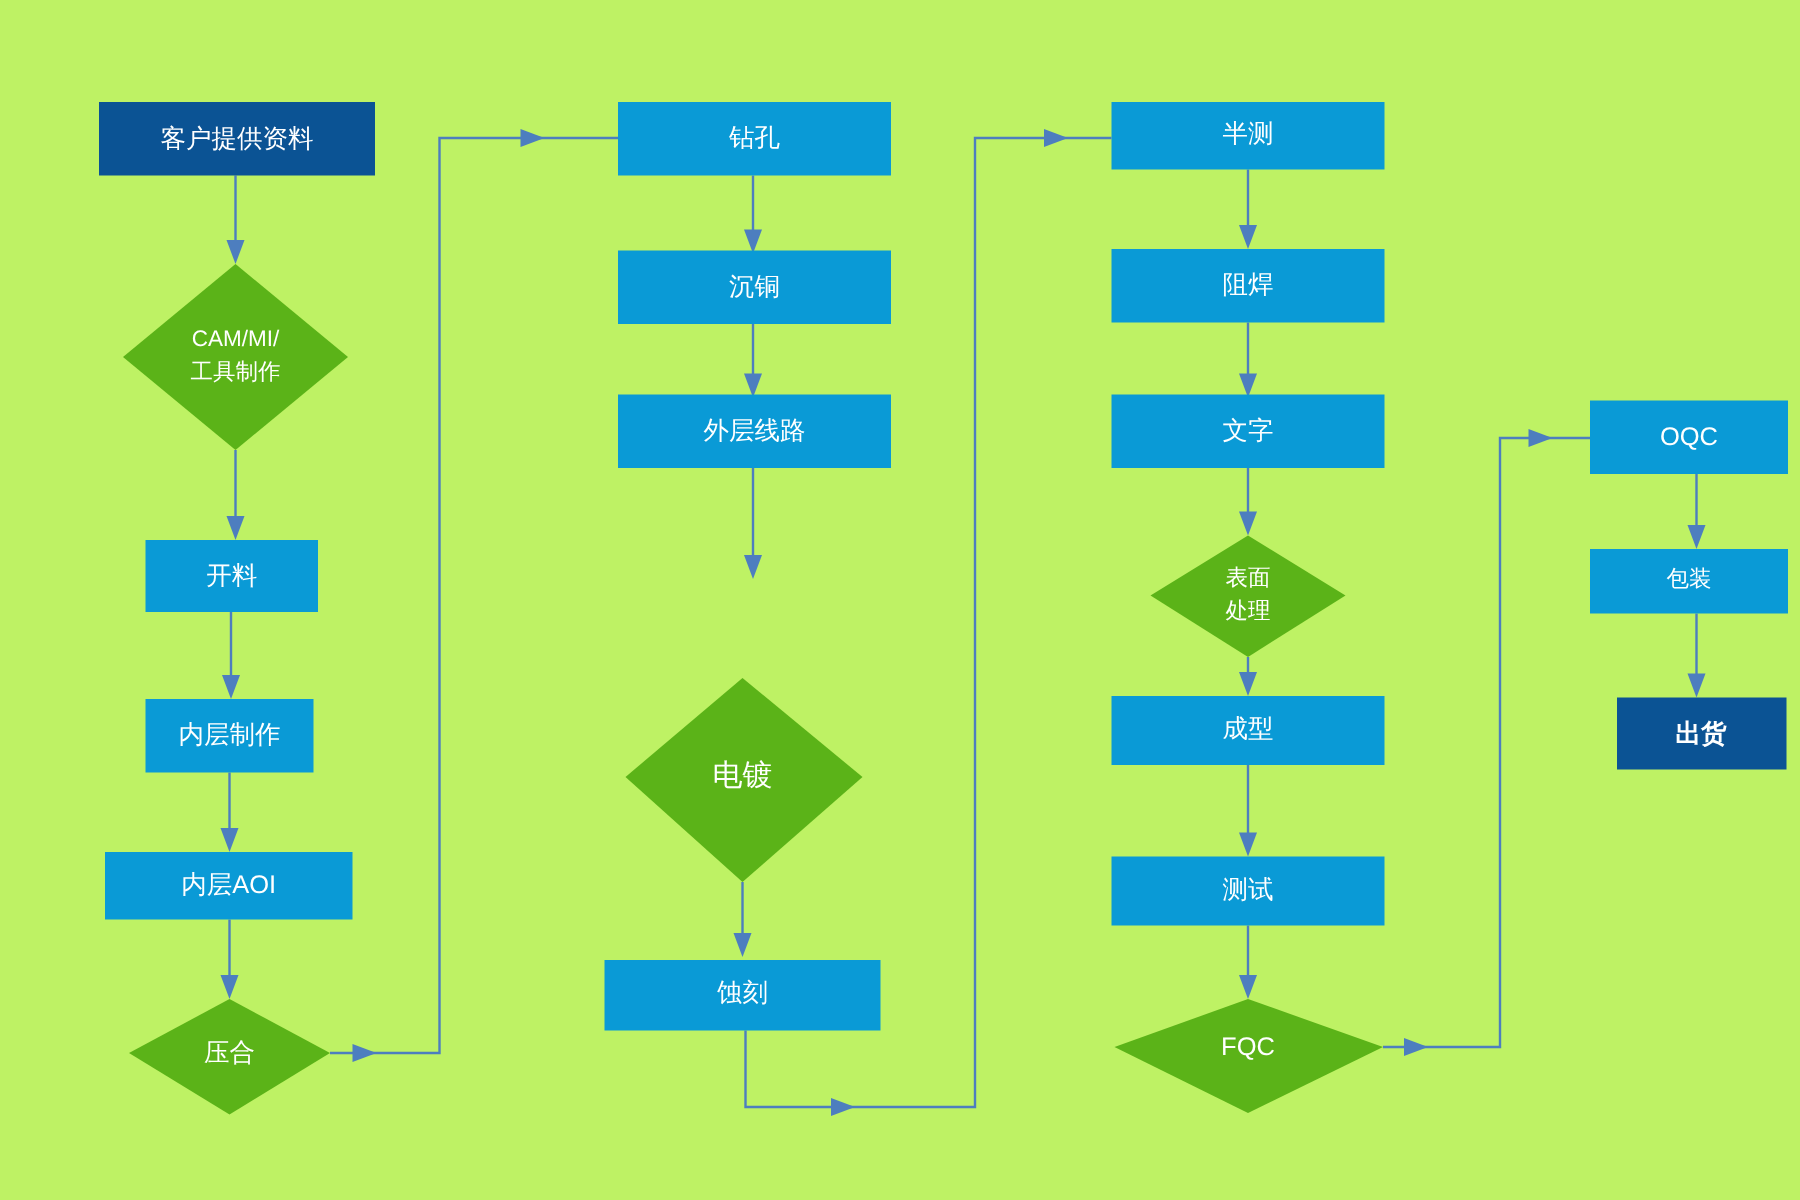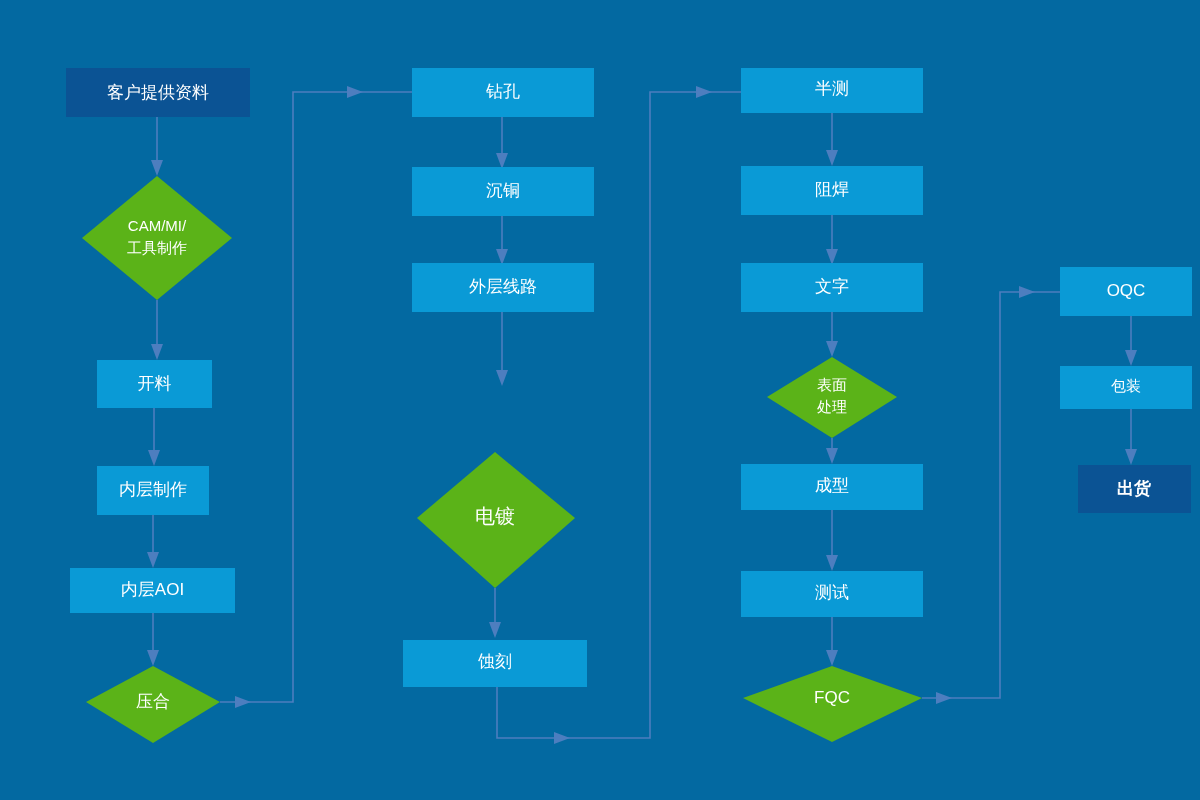--- a/index.html
+++ b/index.html
@@ -10,21 +10,21 @@
   body {
     width: 1200px;
     height: 800px;
     font-family: "Liberation Sans", sans-serif;
     overflow: hidden;
   }
   #flowchart-root {
     position: relative;
     width: 1200px;
     height: 800px;
-    background: #0369a1;
+    background: #bef264;
   }
   svg.flow-canvas {
     display: block;
     width: 1200px;
     height: 800px;
   }
   .node-label {
     font-family: "Liberation Sans", sans-serif;
     fill: #ffffff;
     text-anchor: middle;

